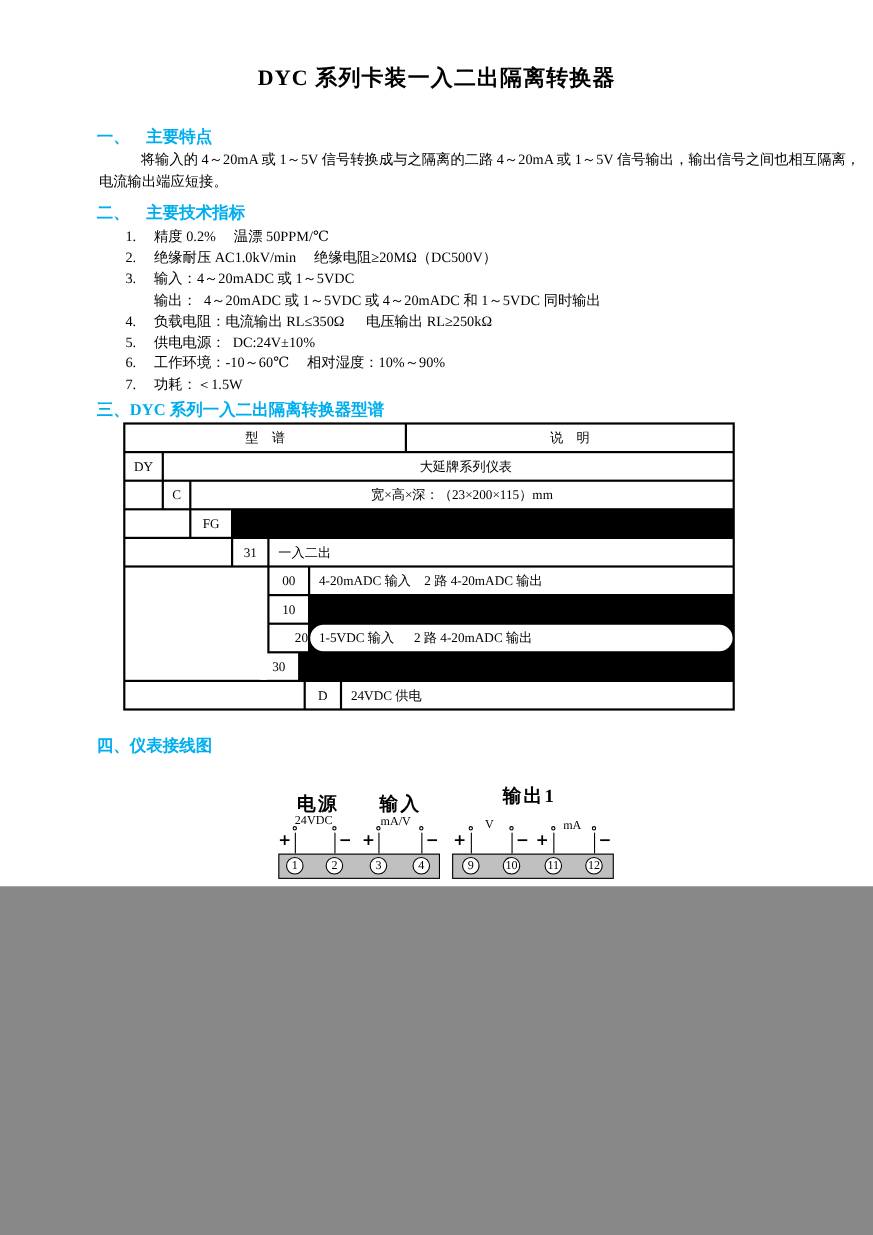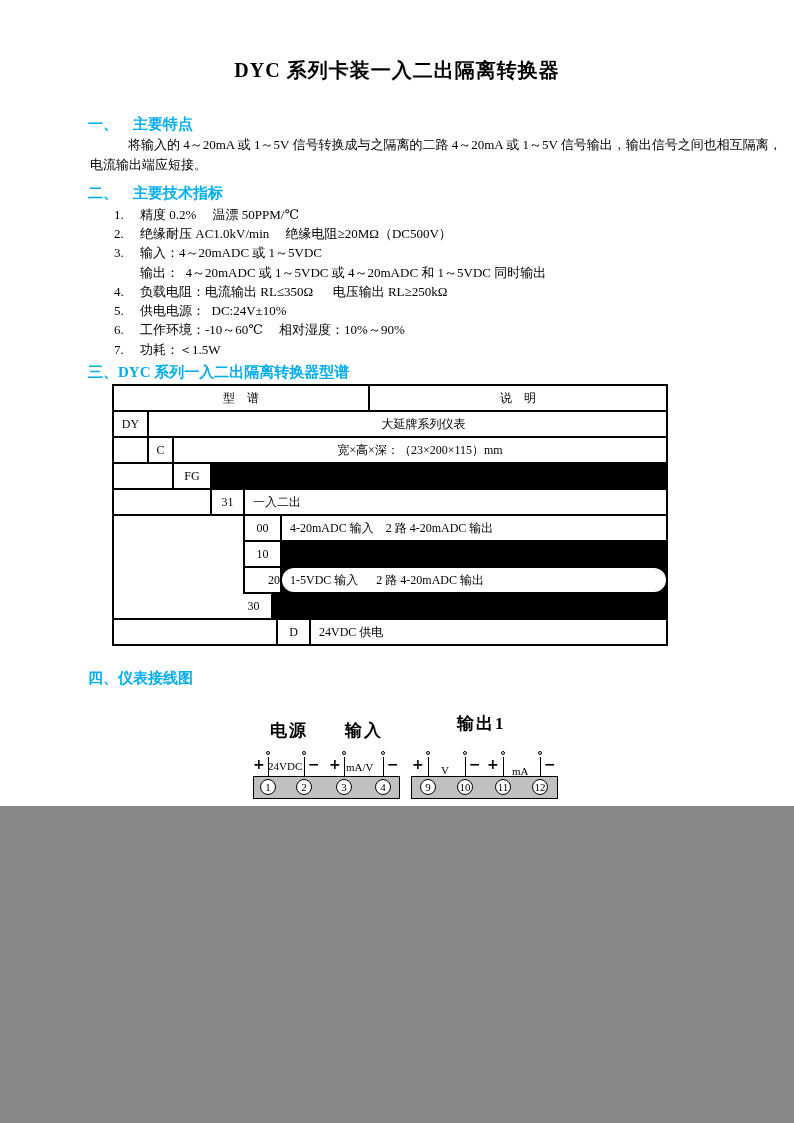--- a/index.html
+++ b/index.html
@@ -28,21 +28,21 @@
   .ttable { position:absolute; left:112px; top:384px; width:556px; height:262px; background:#000; }
   .tcell {
     position:absolute; background:#fff; height:24px;
     font-size:12px; line-height:24px; text-align:center;
     white-space:pre; overflow:hidden;
   }
   .tcell.left { text-align:left; padding-left:8px; }
   .tcell.tall { height:102px; }
 
   .dlabel-big { position:absolute; font-weight:bold; font-size:17px; letter-spacing:2px; white-space:pre; }
-  .dlabel-small { position:absolute; font-size:11px; white-space:pre;margin-top:20px; }
+  .dlabel-small { position:absolute; font-size:11px; white-space:pre; }
   .tblock { position:absolute; width:147px; height:23px; background:var(--block-gray); border:1px solid #000; }
   .term {
     position:absolute; top:2px; width:16px; height:16px;
     border:1px solid #000; border-radius:50%; background:#fff;
     font-size:11px; line-height:15px; text-align:center;
   }
   .lead { position:absolute; width:1px; height:19px; background:#000; }
   .lead-dot { position:absolute; width:4px; height:4px; border:1px solid #000; border-radius:50%; background:#fff; }
   .sign { position:absolute; font-size:14px; font-weight:bold; font-family:"DejaVu Sans",sans-serif; line-height:14px; }
 

